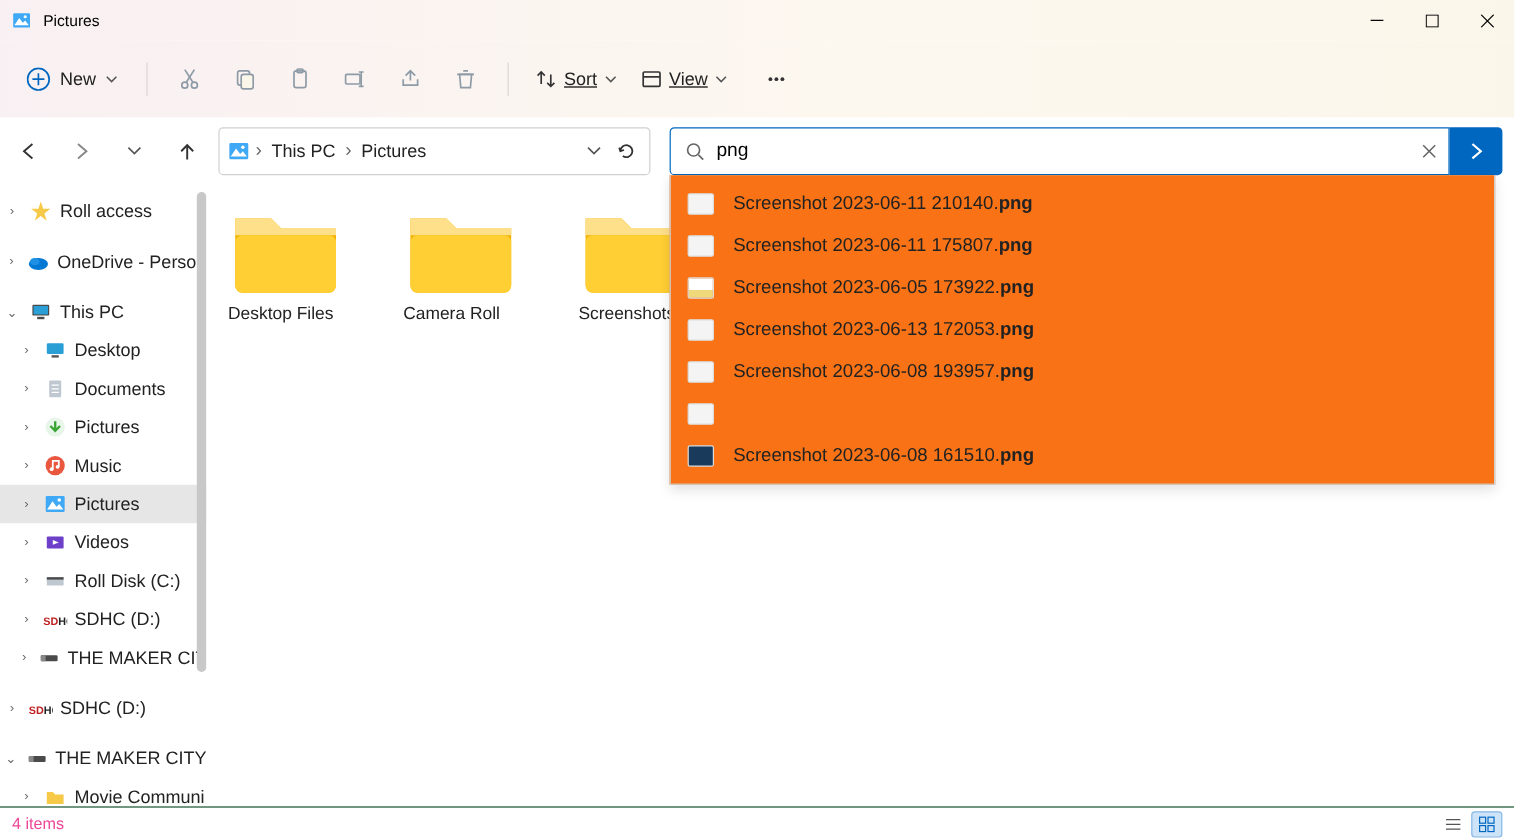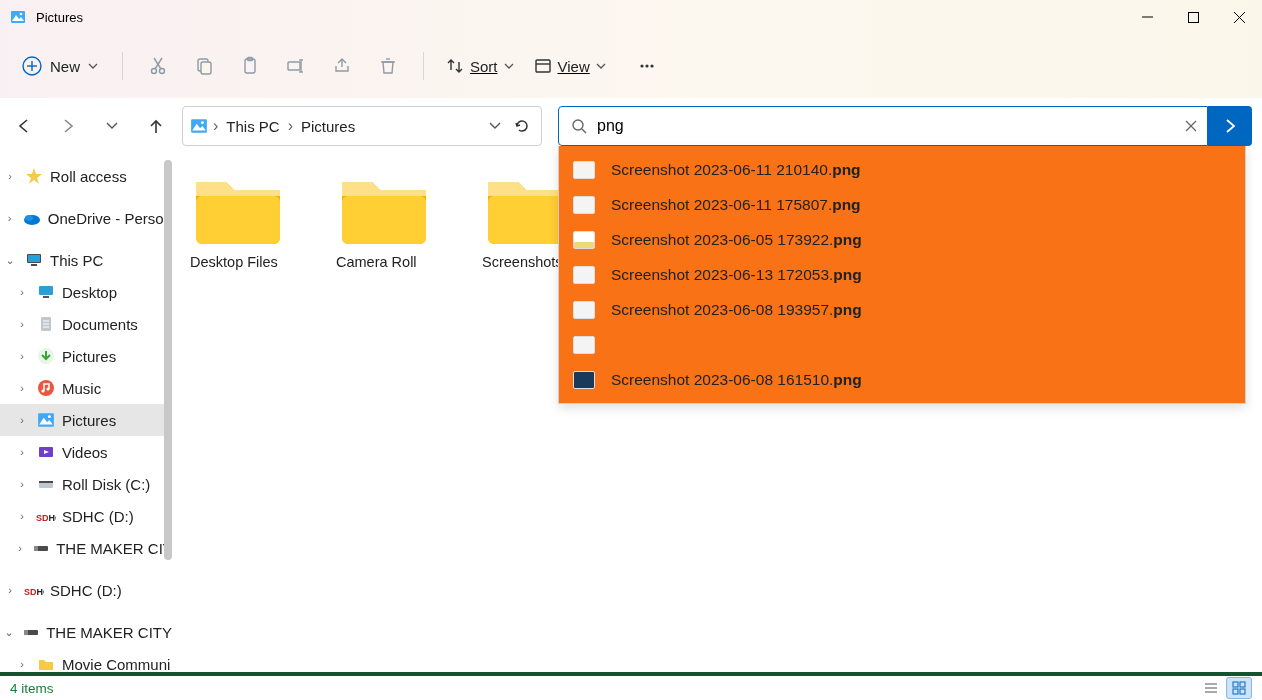--- a/index.html
+++ b/index.html
@@ -48,21 +48,21 @@
 .folder-icon-lg { width: 96px; height: 78px; }
 .folder-label { font-size: 14.5px; color: #222; text-align: center; white-space: nowrap; overflow: hidden; max-width: 130px; }
 
 .suggest-panel { position: absolute; top: 0; left: 0; right: 6px; background: #f97316; border: 1px solid #d0d0d0; border-top: none; box-shadow: 0 4px 10px rgba(0,0,0,0.12); padding: 6px 0; z-index: 50; }
 .suggest-row { display: flex; align-items: center; height: 35px; padding: 0 14px; gap: 16px; font-size: 15.5px; color: #222; }
 .suggest-thumb { width: 22px; height: 18px; background: #f4f4f4; border: 1px solid #ddd; border-radius: 2px; flex-shrink: 0; }
 .suggest-thumb.dark { background: #2a2a2a; }
 .suggest-thumb.blue { background: #1a3a5c; }
 .suggest-thumb.yellow { background: linear-gradient(#fff,#fff 60%,#f0d97a 60%); }
 
-.statusbar { height: 28px; border-top: 4px solid #14532d; display: flex; align-items: center; padding: 0 10px; font-size: 13.5px; color: #15803d; justify-content: space-between; }
+.statusbar { height: 28px; border-top: 1px solid #14532d; display: flex; align-items: center; padding: 0 10px; font-size: 13.5px; color: #ec4899; justify-content: space-between; }
 .status-right { display: flex; gap: 2px; }
 .view-toggle { width: 26px; height: 22px; display: flex; align-items: center; justify-content: center; border-radius: 3px; color: #555; }
 .view-toggle.active { background: #cde3f8; border: 1px solid #88b7e4; color: #0067c0; }
 
 svg { display: block; }
 </style>
 </head>
 <body>
 
 <div class="titlebar">

